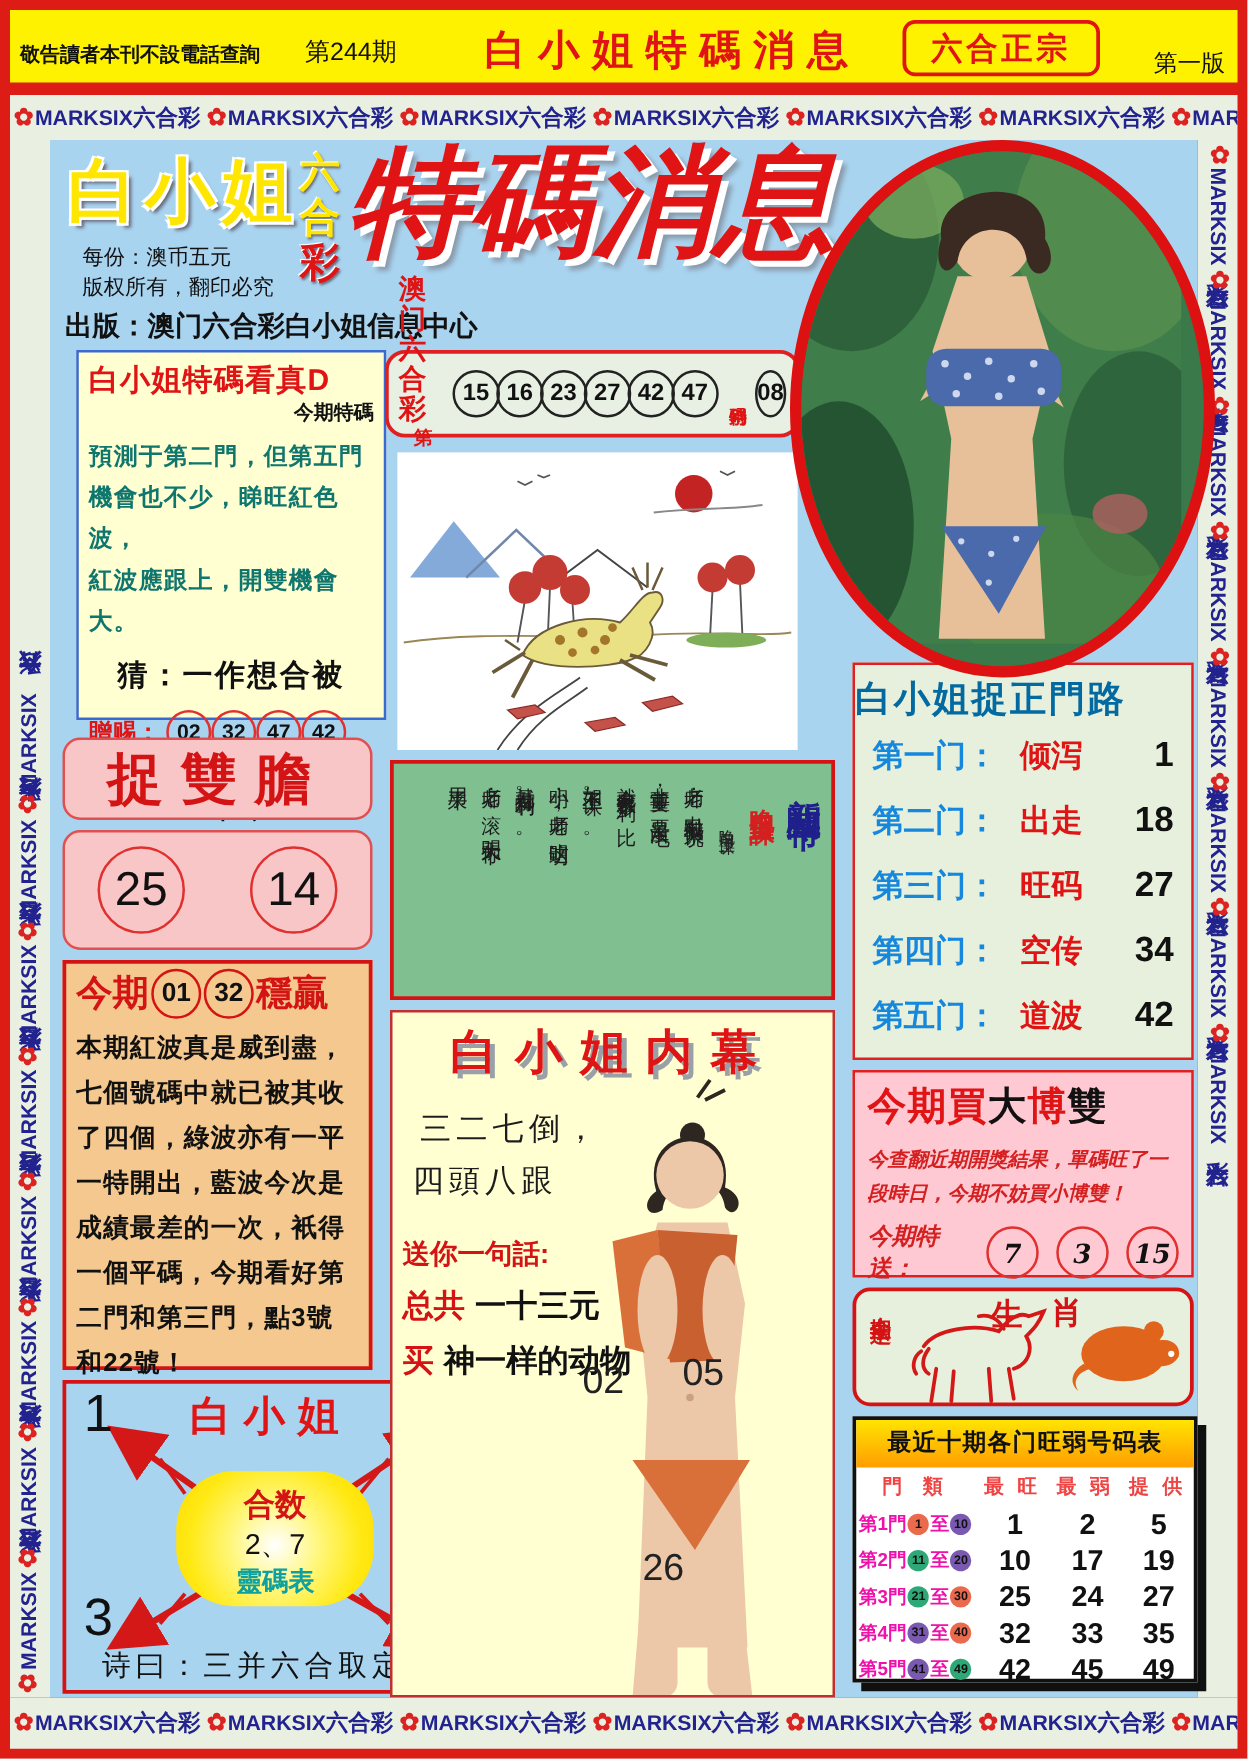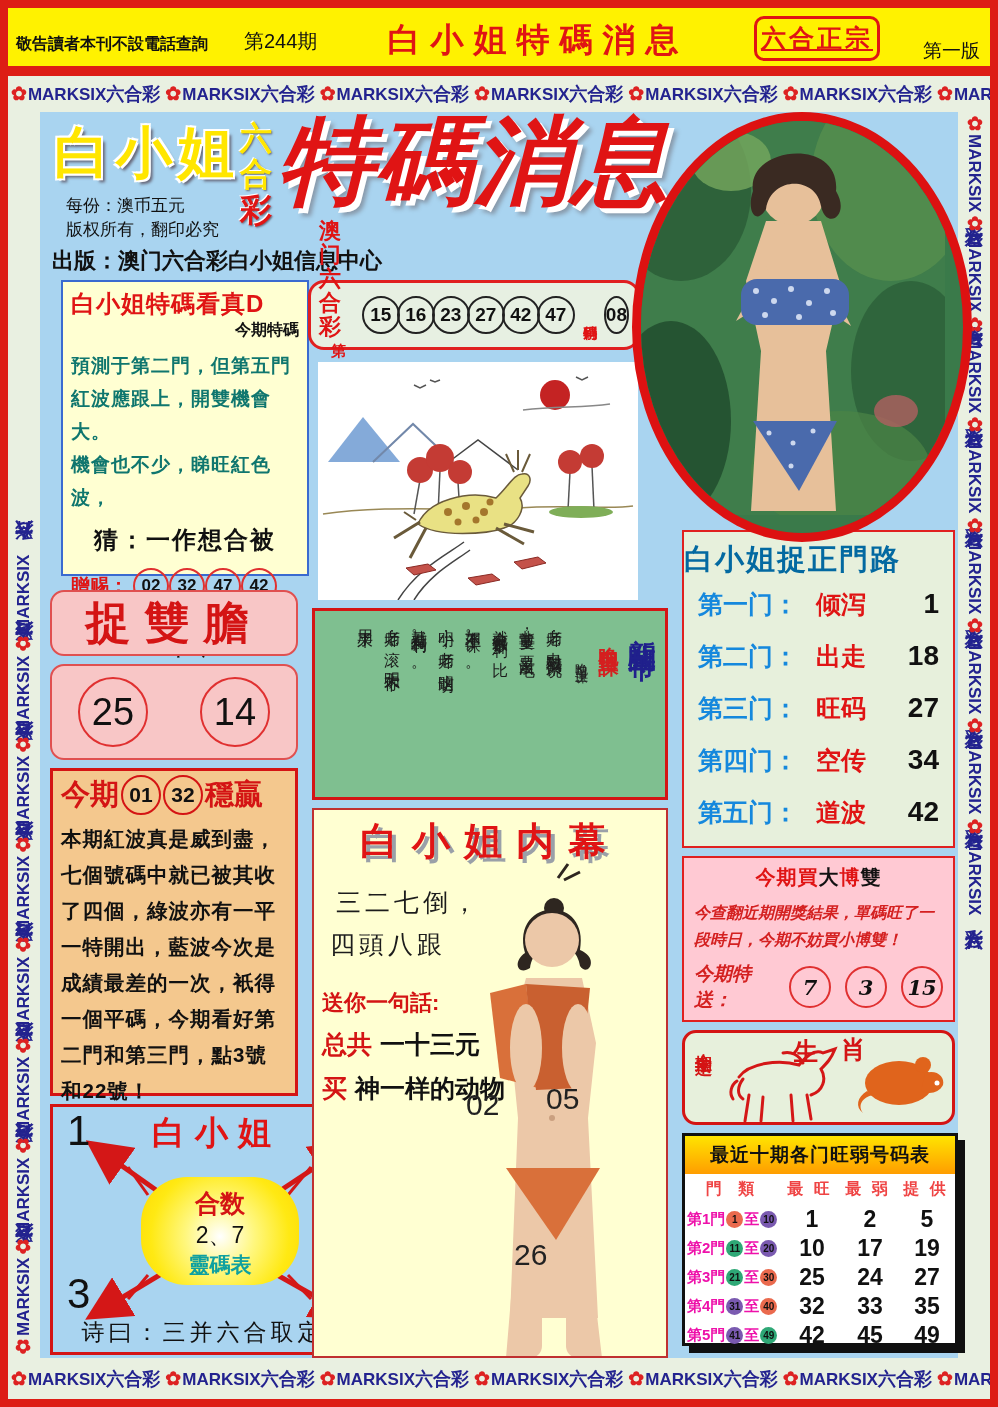--- a/index.html
+++ b/index.html
@@ -3,21 +3,21 @@
 <meta charset="utf-8">
 <style>
   html,body{margin:0;padding:0;}
   body{font-family:"Liberation Sans",sans-serif;}
   .page{position:relative;width:998px;height:1407px;background:#dd1d15;overflow:hidden;}
   
   .topbar{position:absolute;left:8px;top:8px;width:982px;height:58px;background:#fff200;}
   .tb-notice{position:absolute;left:8px;top:26px;font-size:16px;font-weight:bold;color:#111;}
   .tb-issue{position:absolute;left:236px;top:20px;font-size:20px;color:#111;}
   .tb-title{position:absolute;left:330px;top:10px;width:400px;text-align:center;font-size:33px;font-weight:bold;color:#e01414;letter-spacing:10px;white-space:nowrap;}
-  .tb-badge{position:absolute;right:110px;top:8px;border:3px solid #e01414;border-radius:10px;padding:3px 4px;font-size:25px;font-weight:bold;color:#e01414;letter-spacing:3px;text-decoration:underline;}
+  .tb-badge{position:absolute;right:110px;top:8px;border:3px solid #e01414;border-radius:10px;padding:3px 20px;font-size:25px;font-weight:bold;color:#e01414;letter-spacing:3px;}
   .tb-edition{position:absolute;right:10px;top:30px;font-size:19px;color:#111;}
   
   .strip{position:absolute;background:#e9f0e1;overflow:hidden;white-space:nowrap;color:#23238f;font-weight:bold;}
   .strip .bu{font-size:17px;letter-spacing:0px;margin:0 2px;}
   .strip .bu b{font-size:18px;}
   .strip .fl{color:#dd2222;font-size:19px;margin:0 1px;}
   .hstrip{left:8px;width:982px;height:36px;line-height:36px;}
   #stripTop{top:76px;}
   #stripBottom{top:1358px;height:41px;line-height:41px;}
   .vstrip{top:112px;width:32px;height:1246px;writing-mode:vertical-rl;line-height:32px;}
@@ -66,21 +66,21 @@
   #boxC .vc.small{font-size:13px;margin-top:36px;color:#222;}
   
   #panelD{left:642px;top:418px;width:273px;height:318px;background:#e7f0dc;border:2px solid #e02020;padding:46px 14px 6px 14px;}
   #panelD .t{position:absolute;top:8px;left:0;width:100%;text-align:left;color:#0369a1;font-weight:bold;font-size:29px;letter-spacing:2px;font-family:"DejaVu Serif",serif;}
   #panelD .row{display:flex;align-items:center;height:52px;}
   #panelD .dl{color:#1588dd;font-weight:bold;font-size:25px;width:118px;}
   #panelD .dw{color:#e01414;font-weight:bold;font-size:25px;width:80px;}
   #panelD .dn{color:#111;font-weight:bold;font-size:28px;text-align:right;flex:1;}
   
   #pinkE{left:642px;top:744px;width:273px;height:166px;background:#ffc9d3;border:2px solid #e02020;padding:6px 10px;}
-  #pinkE .t{text-align:center;font-size:20px;font-weight:bold;letter-spacing:1px;}
+  #pinkE .t{font-size:31px;font-weight:bold;letter-spacing:1px;}
   #pinkE .t .r{color:#e01414;} #pinkE .t .k{color:#111;}
   #pinkE .body{margin-top:8px;color:#d42020;font-size:16px;font-weight:bold;line-height:27px;font-family:"DejaVu Serif",serif;font-style:italic;}
   #pinkE .send{margin-top:8px;display:flex;align-items:center;gap:12px;color:#d42020;font-weight:bold;font-size:19px;font-family:"DejaVu Serif",serif;font-style:italic;}
   #pinkE .circ{width:38px;height:38px;font-size:21px;border:2px solid #e03030;}
   
   #zodiacF{left:642px;top:918px;width:273px;height:95px;background:#e7f0dc;border:3px solid #d41414;border-radius:14px;}
   #zodiacF .lucky{position:absolute;left:8px;top:6px;writing-mode:vertical-rl;color:#d41414;font-weight:bold;font-size:17px;letter-spacing:2px;font-family:"DejaVu Serif",serif;}
   #zodiacF .sx1{position:absolute;left:108px;top:2px;color:#d41414;font-weight:bold;font-size:25px;font-family:"DejaVu Serif",serif;}
   #zodiacF .sx2{position:absolute;left:156px;top:0px;color:#d41414;font-weight:bold;font-size:25px;font-family:"DejaVu Serif",serif;}
   
@@ -197,22 +197,22 @@
         <circle cx="172" cy="310" r="2.5" fill="#cdd8ee"></circle>
           <circle cx="150" cy="345" r="2.5" fill="#cdd8ee"></circle>
       </svg>
     </div>
 
     <div id="boxA" class="bx">
       <div class="t">白小姐特碼看真D</div>
       <div class="sub">今期特碼</div>
       <div class="body">
         <div>預測于第二門，但第五門</div>
+        <div>機會也不少，睇旺紅色波，</div>
         <div>紅波應跟上，開雙機會大。</div>
-        <div>機會也不少，睇旺紅色波，</div>
       </div>
       <div class="guess">猜：一作想合被</div>
       <div class="giftrow">
         <span>贈赐：</span>
         <span><span class="circ">02</span><span class="circ">32</span><span class="circ">47</span><span class="circ">42</span></span>
       </div>
       <div class="tailrow">
         <span>尾数旺：</span>
         <span class="tailvals">
           <span>双2、4</span><br>

